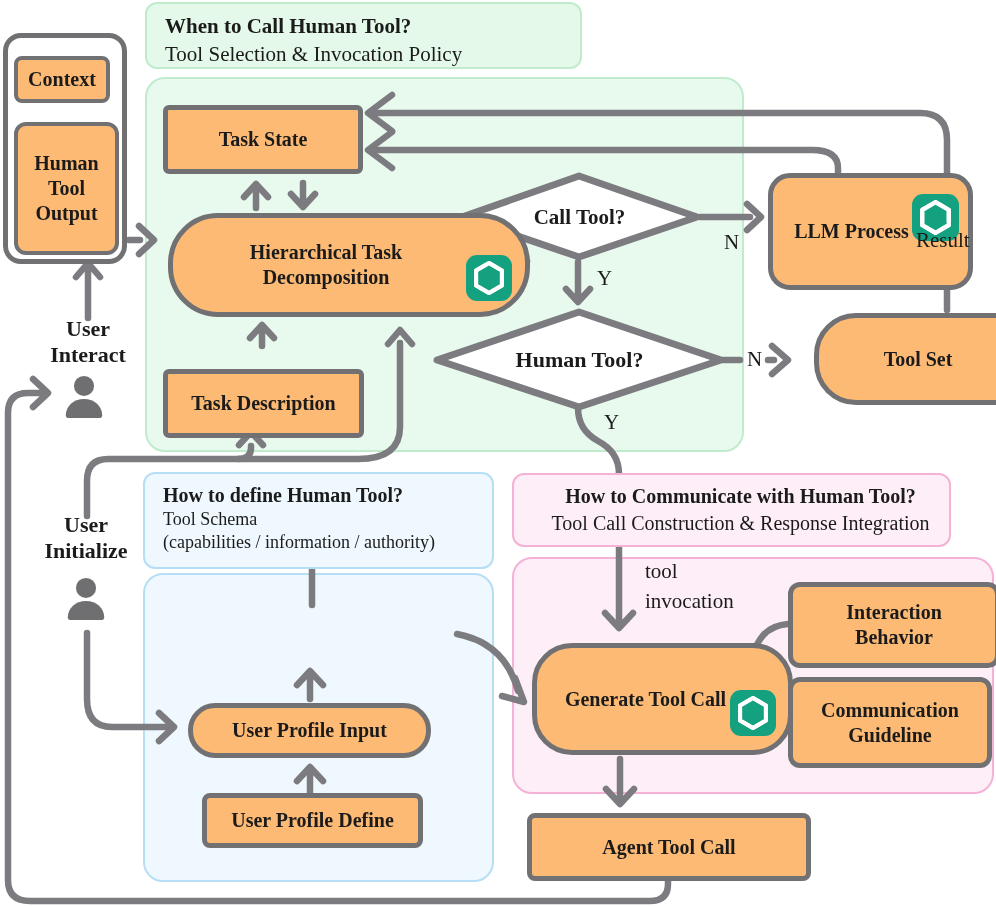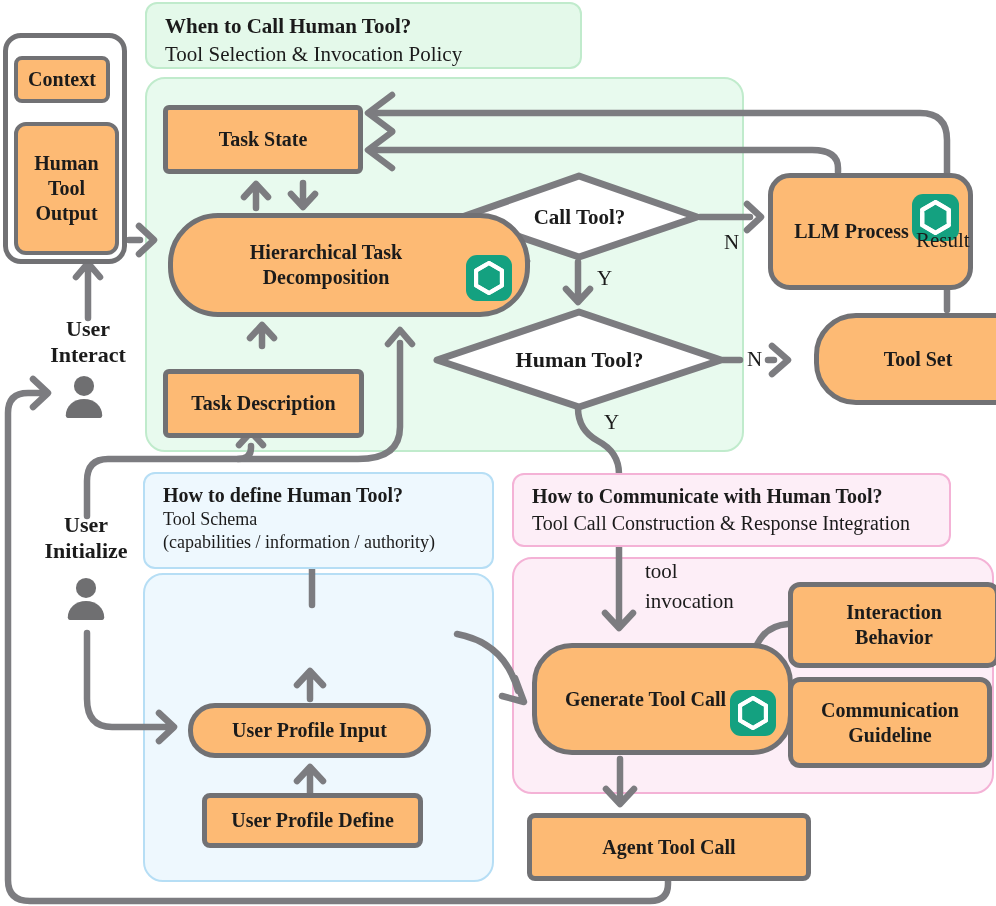--- a/index.html
+++ b/index.html
@@ -91,21 +91,21 @@
 
   <div class="hdr" style="left:145px;top:2px;width:415px;height:55px;background:#e4f9ea;border:2px solid #c0ebcc;font-size:21px;">
     <div class="t">When to Call Human Tool?</div>
     <div>Tool Selection &amp; Invocation Policy</div>
   </div>
   <div class="hdr" style="left:143px;top:472px;width:329px;height:85px;background:#eef8fe;border:2px solid #b6def5;font-size:18px;line-height:1.3;">
     <div class="t" style="font-size:20px;">How to define Human Tool?</div>
     <div>Tool Schema</div>
     <div>(capabilities / information / authority)</div>
   </div>
-  <div class="hdr" style="left:512px;top:473px;width:417px;height:62px;background:#fdeef7;border:2px solid #f4b2d6;font-size:20px;">
+  <div class="hdr" style="left:512px;top:473px;width:417px;height:62px;background:#fdeef7;border:2px solid #f4b2d6;font-size:20px;text-align:center;">
     <div class="t">How to Communicate with Human Tool?</div>
     <div>Tool Call Construction &amp; Response Integration</div>
   </div>
 
   <div class="node" style="left:3px;top:33px;width:114px;height:221px;border-radius:18px;border-width:5px;background:transparent;"></div>
   <div class="node" style="left:14px;top:56px;width:88px;height:39px;border-radius:8px;">
       <span>Context</span>
     </div>
   <div class="node" style="left:14px;top:122px;width:89px;height:121px;border-radius:12px;padding:2px 4px;">
       <span>Human Tool Output</span>

